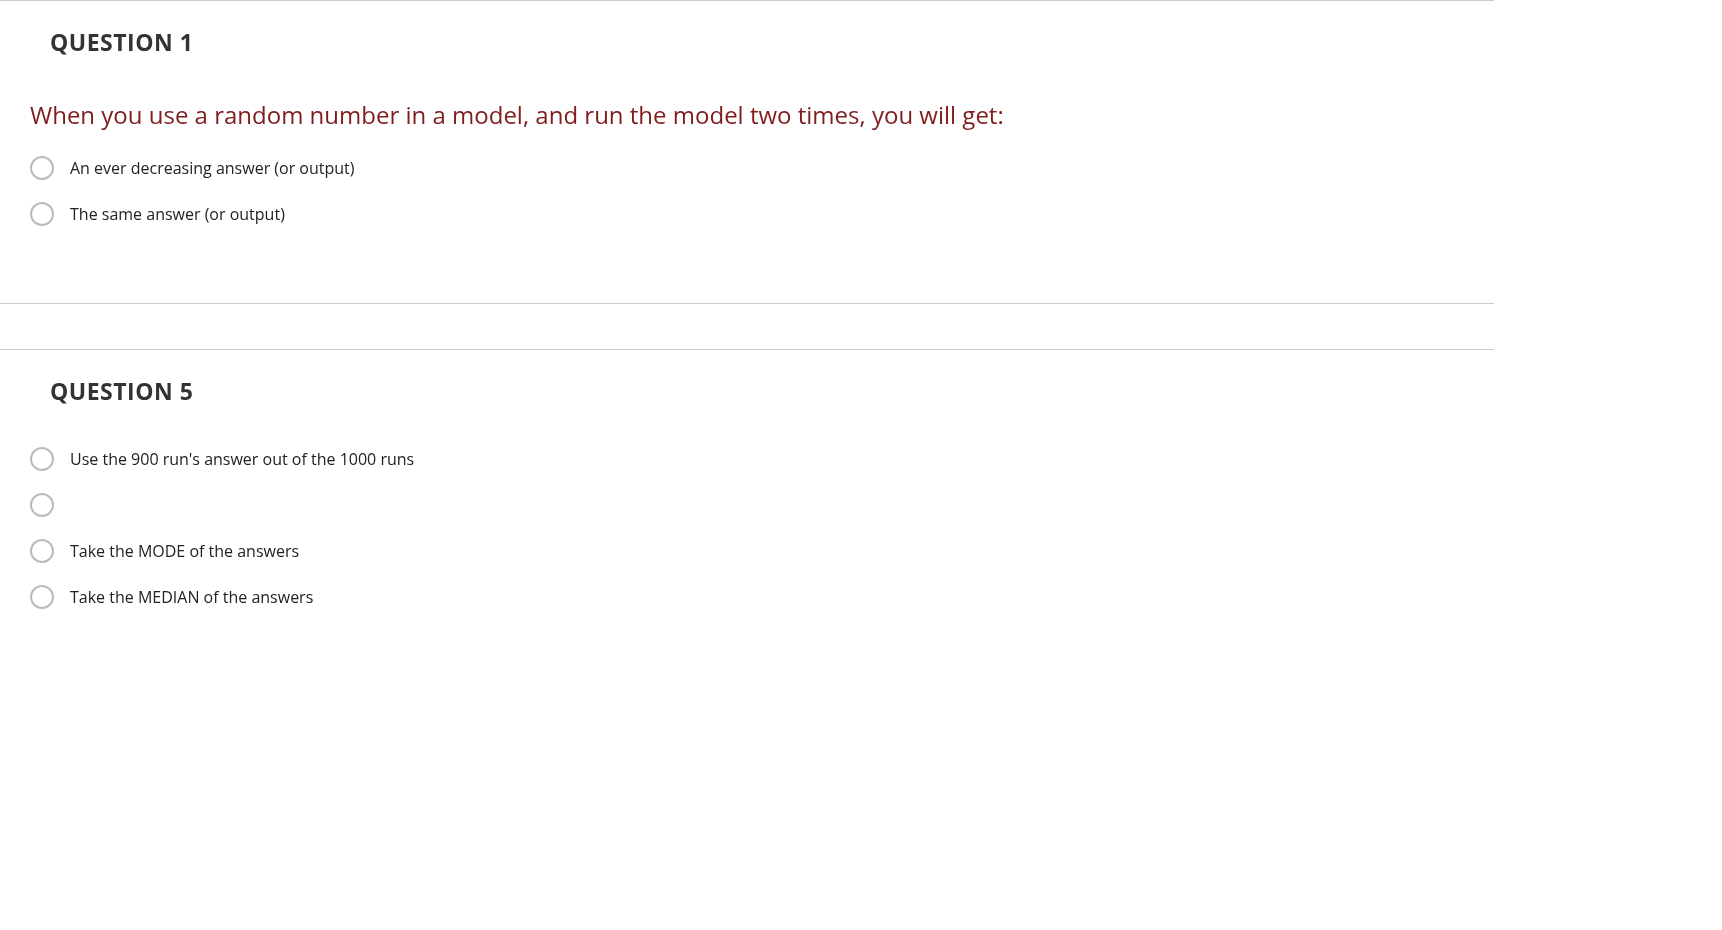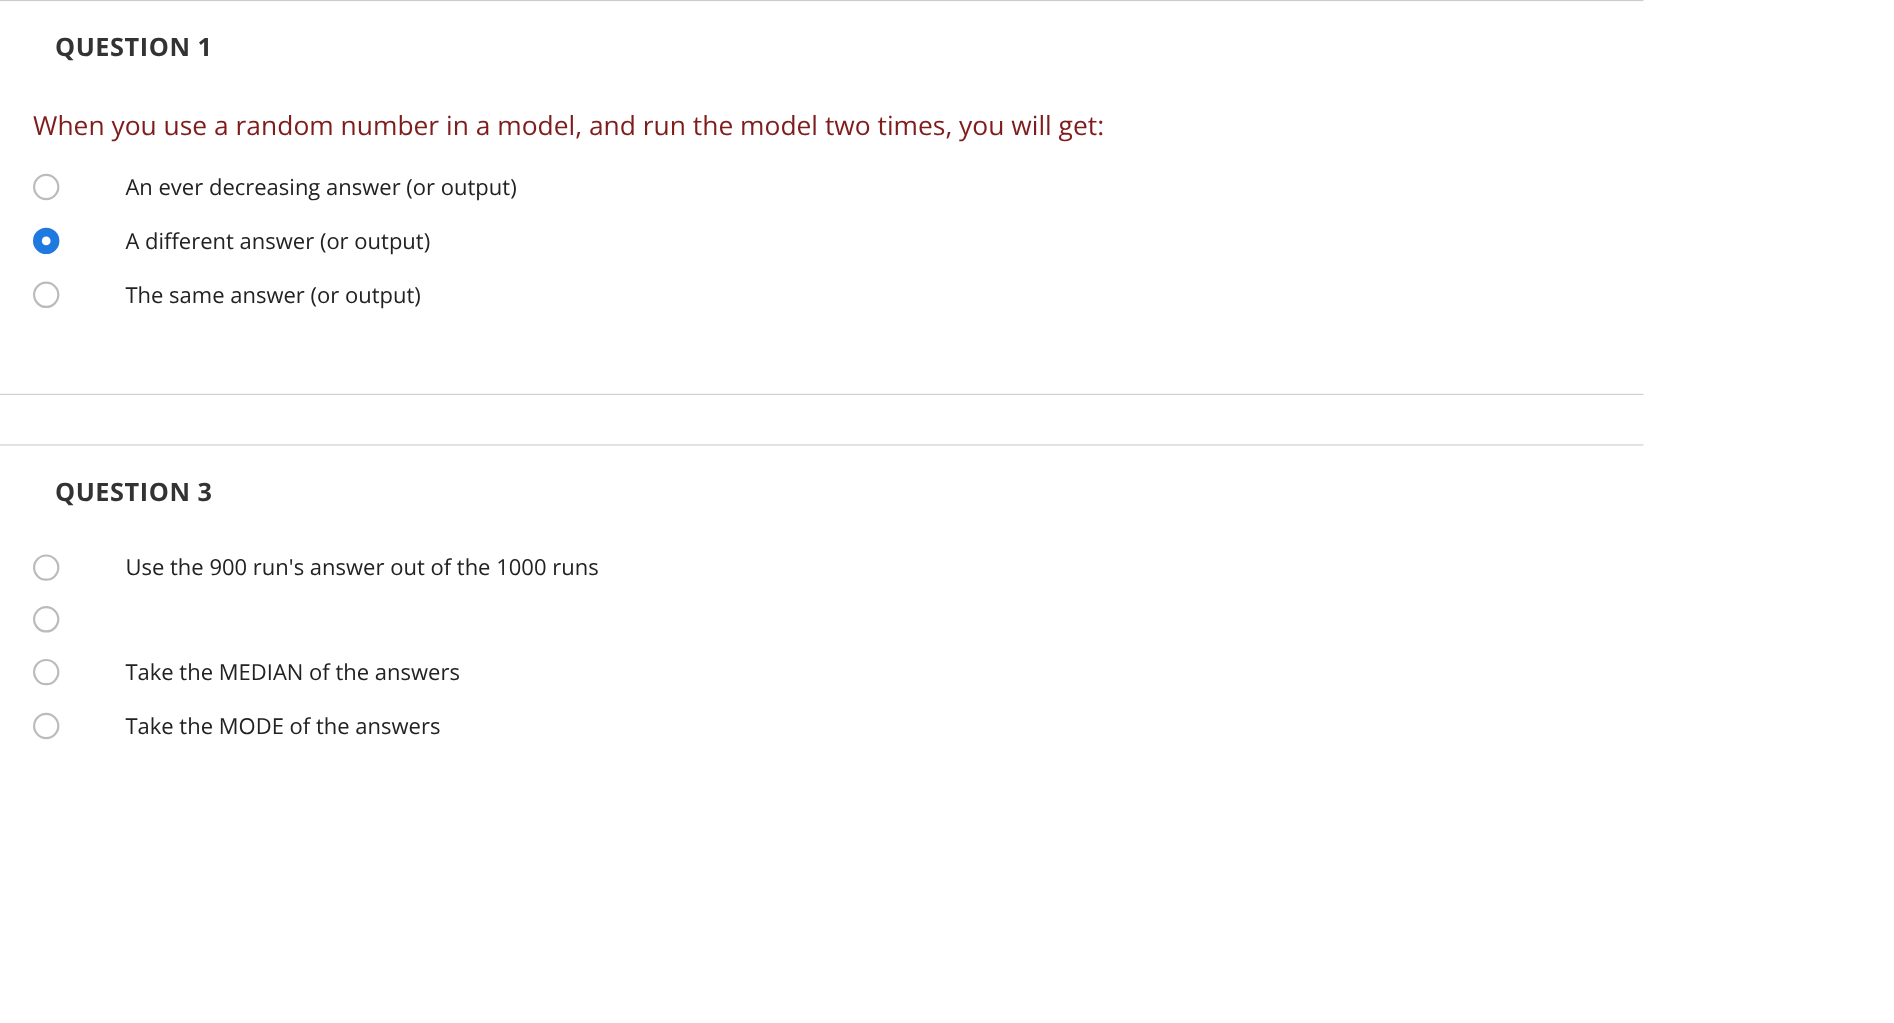--- a/index.html
+++ b/index.html
@@ -66,63 +66,58 @@
   }
   .radio.selected::after {
     content: "";
     width: 8px;
     height: 8px;
     background: #fff;
     border-radius: 50%;
     display: block;
   }
   .option-label {
-    font-size: 20px;
+    font-size: 16px;
     color: #222;
-    margin-left: 44px;
   }
 </style>
 </head>
 <body>
 
 <div class="page">
 
   <div class="question-block">
     <div class="question-title">QUESTION 1</div>
     <div class="question-prompt">When you use a random number in a model, and run the model two times, you will get:</div>
     <div class="options">
       <div class="option">
         <div class="radio"></div>
         <div class="option-label">An ever decreasing answer (or output)</div>
       </div>
       <div class="option">
-        <div class="radio selected"></div>
-        <div class="option-label">A different answer (or output)</div>
-      </div>
-      <div class="option">
         <div class="radio"></div>
         <div class="option-label">The same answer (or output)</div>
       </div>
     </div>
   </div>
 
   <div class="question-block">
-    <div class="question-title">QUESTION 3</div>
+    <div class="question-title">QUESTION 5</div>
     <div class="options">
       <div class="option">
         <div class="radio"></div>
         <div class="option-label">Use the 900 run's answer out of the 1000 runs</div>
       </div>
       <div class="option">
         <div class="radio"></div>
       </div>
       <div class="option">
         <div class="radio"></div>
-        <div class="option-label">Take the MEDIAN of the answers</div>
+        <div class="option-label">Take the MODE of the answers</div>
       </div>
       <div class="option">
         <div class="radio"></div>
-        <div class="option-label">Take the MODE of the answers</div>
+        <div class="option-label">Take the MEDIAN of the answers</div>
       </div>
     </div>
   </div>
 
 </div>
 
 </body></html>

